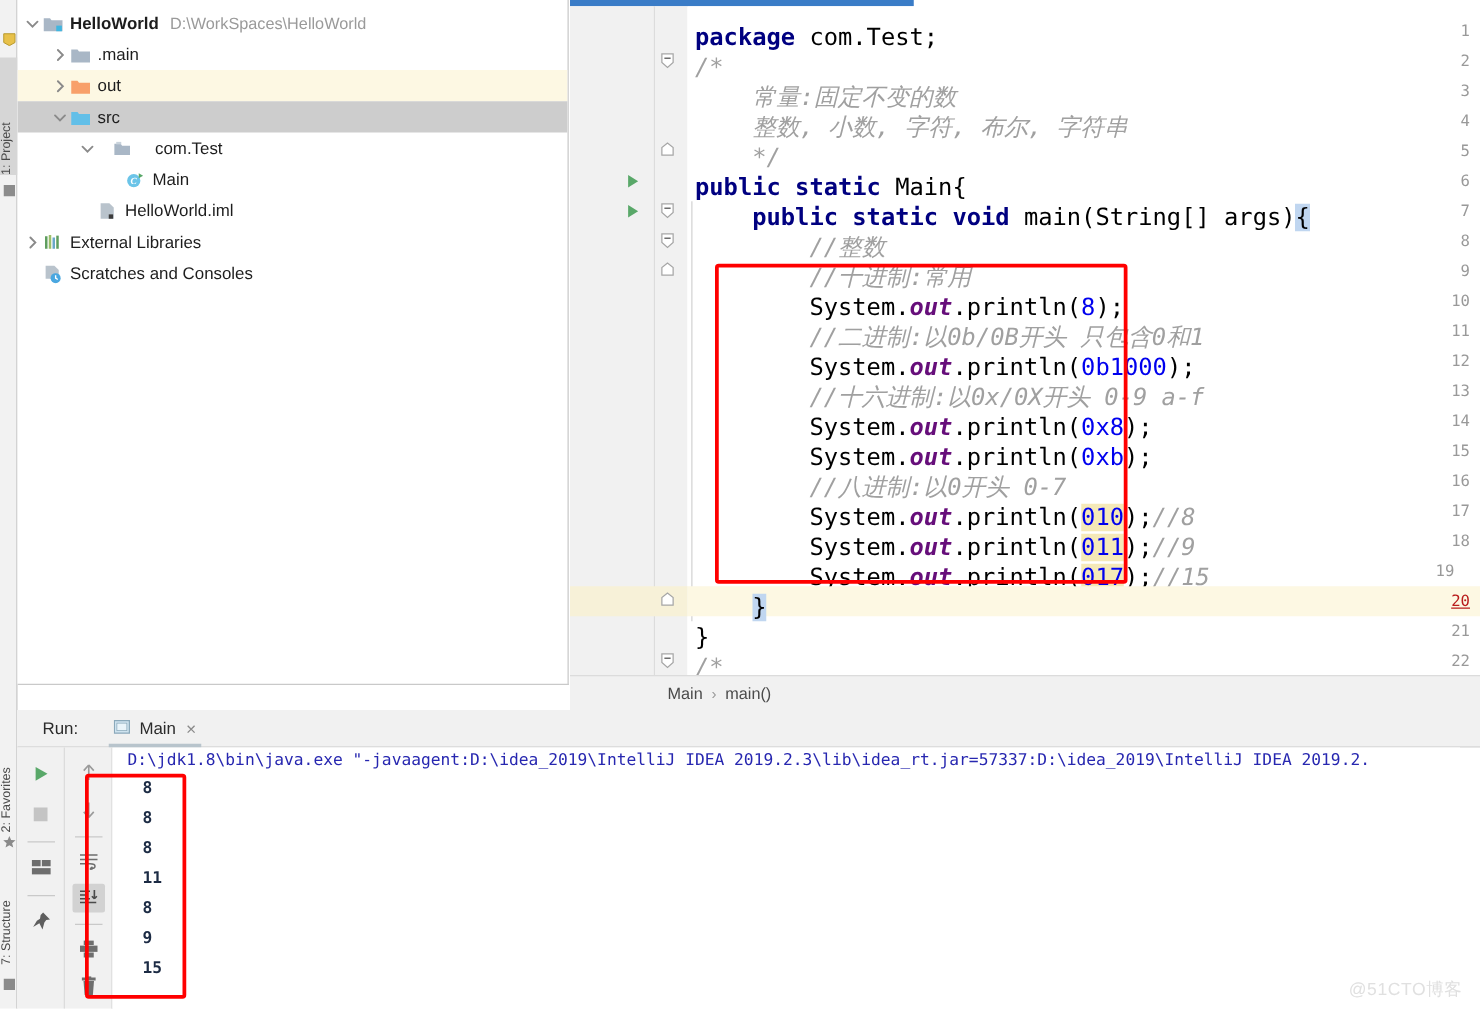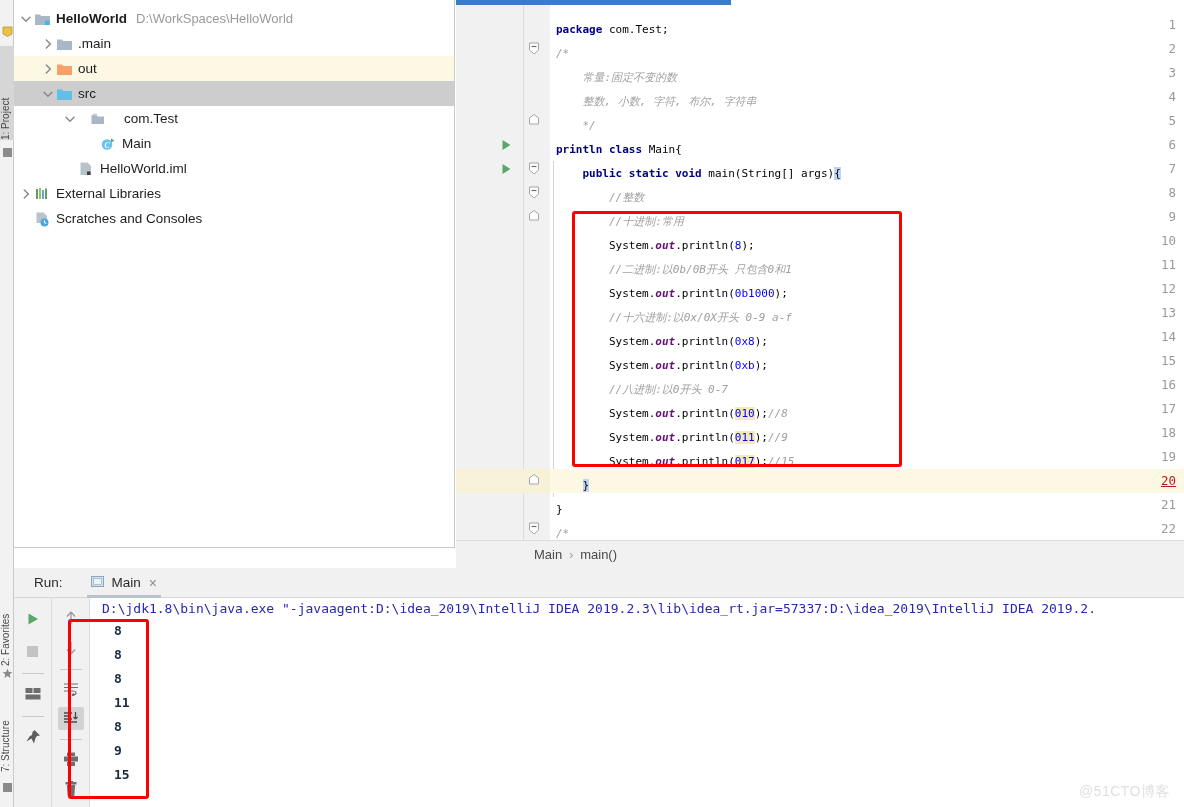--- a/index.html
+++ b/index.html
@@ -77,21 +77,21 @@
   .ln {
     position:absolute; right:8px; width:40px; text-align:right;
     font-family:"DejaVu Sans Mono", monospace; font-size:12.5px; color:#999999;
     height:24px; line-height:24px;
   }
   .ln.cur { color:#b91c1c;text-decoration:underline; }
   .runmark { position:absolute; left:45px; width:14px; height:24px; }
   .foldmark { position:absolute; left:71px; width:18px; height:24px; }
   .codeline {
     position:absolute; left:0; height:24px; line-height:24px;
-    font-family:"DejaVu Sans Mono", monospace; font-size:11px;
+    font-family:"DejaVu Sans Mono", monospace; font-size:19px;
     color:#000000; white-space:pre;
   }
   .row-hl-20 {
     position:absolute; left:0; right:0; height:24px; background:#fdf8e3;
   }
   .row-hl-gutter {
     position:absolute; left:0; width:94px; height:24px; background:#f7f1d8;
   }
   .kw   { color:#000080; font-weight:bold; }
   .cmt  { color:#a0a0a0; font-style:italic; }
@@ -326,21 +326,21 @@
     </div>
     <div class="gutter"></div>
     <div class="gutter-fold"></div>
     <div class="code-area" id="code-area">
         <div class="indent-guide" style="left: 3px; top: 156px; height: 336px;"></div>
         <div class="codeline" style="top: 13px; left: 6px;"><span class="kw">package </span><span>com.Test;</span></div>
         <div class="codeline" style="top: 37px; left: 6px;"><span class="cmt">/*</span></div>
         <div class="codeline" style="top: 61px; left: 6px;"><span class="cmt">    常量:固定不变的数</span></div>
         <div class="codeline" style="top: 85px; left: 6px;"><span class="cmt">    整数, 小数, 字符, 布尔, 字符串</span></div>
         <div class="codeline" style="top: 109px; left: 6px;"><span class="cmt">    */</span></div>
-        <div class="codeline" style="top: 133px; left: 6px;"><span class="kw">println class </span><span>Main{</span></div>
+        <div class="codeline" style="top: 133px; left: 6px;"><span class="kw">public static </span><span>Main{</span></div>
         <div class="codeline" style="top: 157px; left: 6px;"><span>    </span><span class="kw">public static void </span><span>main(String[] args)</span><span class="cursor-hl">{</span></div>
         <div class="codeline" style="top: 181px; left: 6px;"><span class="cmt">        //整数</span></div>
         <div class="codeline" style="top: 205px; left: 6px;"><span class="cmt">        //十进制:常用</span></div>
         <div class="codeline" style="top: 229px; left: 6px;"><span>        System.</span><span class="fld">out</span><span>.println(</span><span class="num">8</span><span>);</span></div>
         <div class="codeline" style="top: 253px; left: 6px;"><span class="cmt">        //二进制:以0b/0B开头 只包含0和1</span></div>
         <div class="codeline" style="top: 277px; left: 6px;"><span>        System.</span><span class="fld">out</span><span>.println(</span><span class="num">0b1000</span><span>);</span></div>
         <div class="codeline" style="top: 301px; left: 6px;"><span class="cmt">        //十六进制:以0x/0X开头 0-9 a-f</span></div>
         <div class="codeline" style="top: 325px; left: 6px;"><span>        System.</span><span class="fld">out</span><span>.println(</span><span class="num">0x8</span><span>);</span></div>
         <div class="codeline" style="top: 349px; left: 6px;"><span>        System.</span><span class="fld">out</span><span>.println(</span><span class="num">0xb</span><span>);</span></div>
         <div class="codeline" style="top: 373px; left: 6px;"><span class="cmt">        //八进制:以0开头 0-7</span></div>
@@ -388,21 +388,21 @@
           </svg></div>
         <div class="ln" style="top: 229px;">10</div>
         <div class="ln" style="top: 253px;">11</div>
         <div class="ln" style="top: 277px;">12</div>
         <div class="ln" style="top: 301px;">13</div>
         <div class="ln" style="top: 325px;">14</div>
         <div class="ln" style="top: 349px;">15</div>
         <div class="ln" style="top: 373px;">16</div>
         <div class="ln" style="top: 397px;">17</div>
         <div class="ln" style="top: 421px;">18</div>
-        <div class="ln" style="top: 445px;">19</div>
+        <div class="ln" style="top: 445px; text-align: center;">19</div>
         <div class="row-hl-gutter" style="top: 469px;"></div>
         <div class="ln cur" style="top: 469px;">20</div>
         <div class="foldmark" style="top: 469px;"><svg width="14" height="24" viewBox="0 0 14 24">
             <path d="M2.5 15 V9 L7 5.5 L11.5 9 V15 Z" fill="#ffffff" stroke="#a6a6a6"></path>
           </svg></div>
         <div class="ln" style="top: 493px;">21</div>
         <div class="ln" style="top: 517px;">22</div>
         <div class="foldmark" style="top: 517px;"><svg width="14" height="24" viewBox="0 0 14 24">
             <path d="M2.5 6 H11.5 V13 L7 17 L2.5 13 Z" fill="#ffffff" stroke="#a6a6a6"></path>
             <path d="M4.5 9.5 H9.5" stroke="#6e6e6e" stroke-width="1.2"></path>

